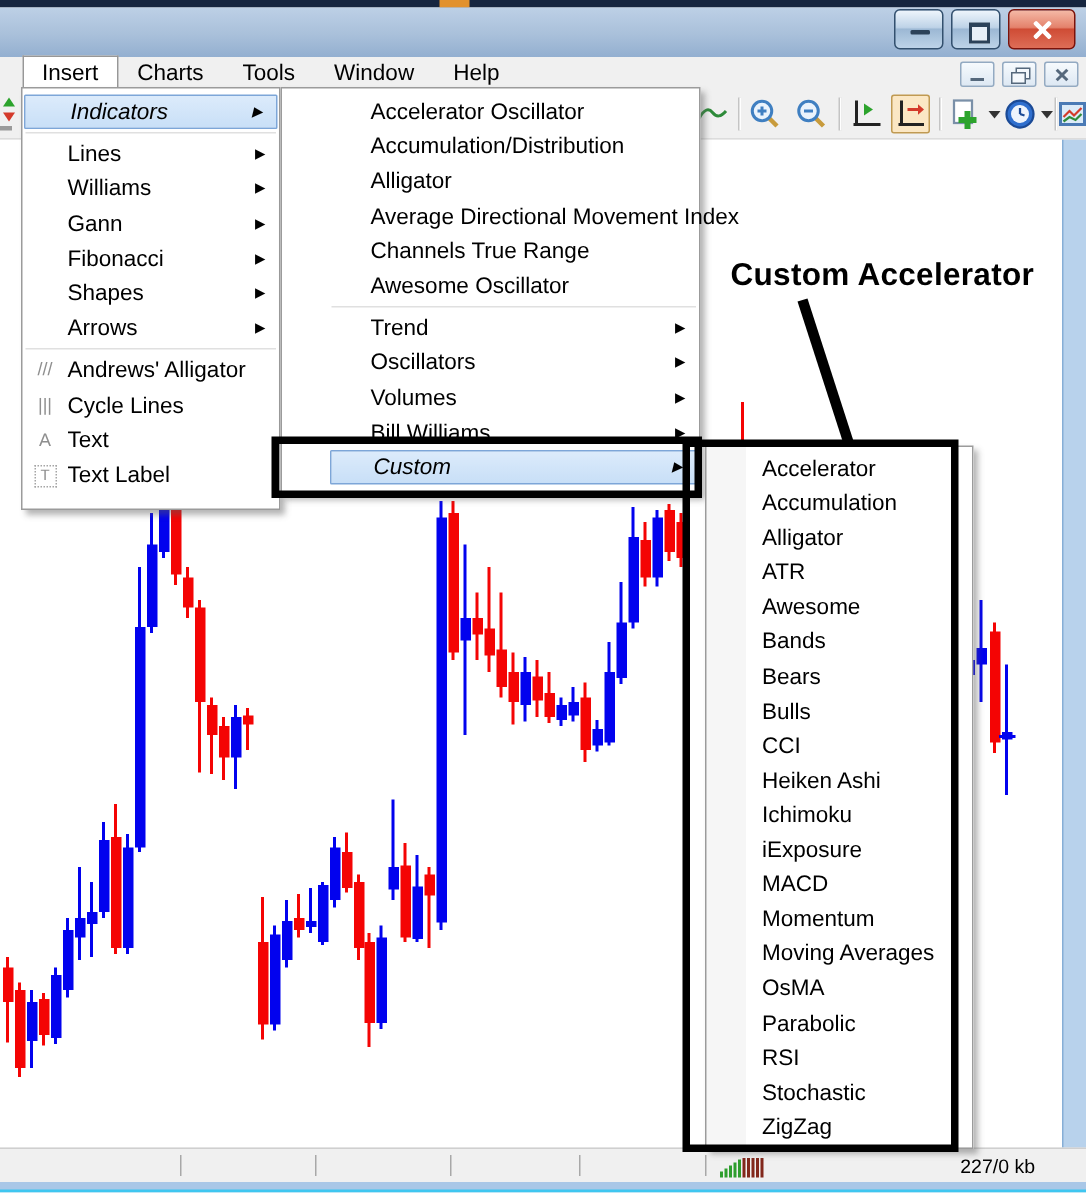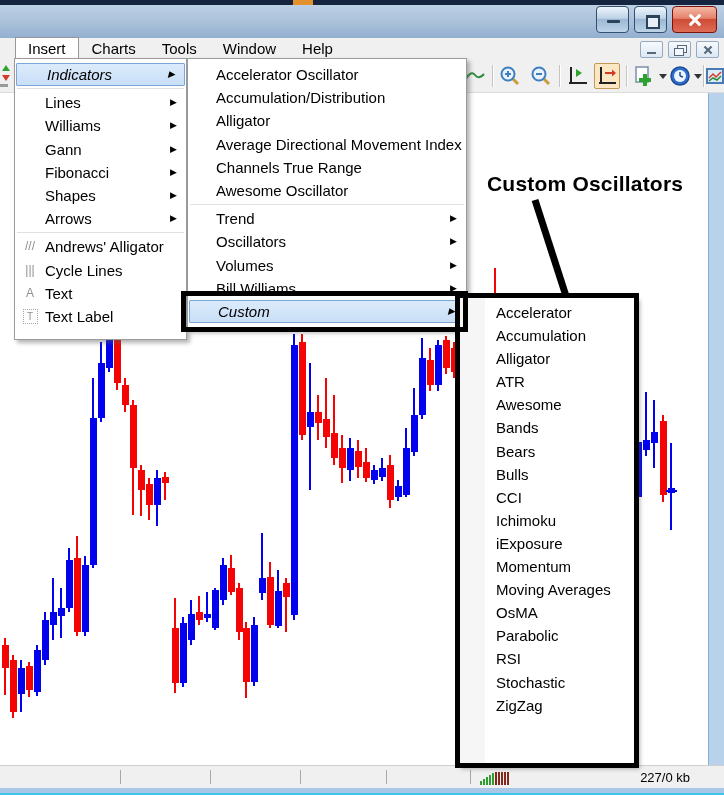--- a/index.html
+++ b/index.html
@@ -50,22 +50,22 @@
   .conn-icon{position:absolute;left:480px;top:4px;width:34px;height:15px;display:flex;align-items:flex-end;gap:1px;}
   .conn-icon i{display:block;width:2px;}
   .grip{position:absolute;left:702px;top:767px;width:20px;height:20px;
         background:repeating-linear-gradient(135deg,transparent 0 3px,#b0b0b0 3px 5px);}
   .bottom-strip{position:absolute;left:0;top:788px;width:724px;height:7px;background:#a9c7e7;z-index:3;}
   .bottom-cyan{position:absolute;left:0;top:793px;width:724px;height:2px;background:#3fc6f0;z-index:4;}
   
   .menu-panel{position:absolute;background:#fff;border:1px solid #9b9b9b;box-sizing:border-box;z-index:10;
               box-shadow:3px 3px 4px rgba(90,90,90,.45);font-size:15px;color:#000;padding-top:4px;}
   #insert-menu{left:14px;top:58px;width:173px;height:282px;}
-  #indicators-menu{left:187px;top:58px;width:280px;height:272px;}
-  #custom-menu{left:458px;top:297px;width:179px;height:469px;padding-top:3px;
+  #indicators-menu{left:187px;top:58px;width:280px;height:272px;padding-left:31px;}
+  #custom-menu{left:470px;top:297px;width:179px;height:469px;padding-top:3px;
                background:linear-gradient(to right,#f6f6f6 0 26px,#fff 26px);}
   .menu-row{position:relative;height:23.2px;line-height:23.2px;display:flex;align-items:center;cursor:default;}
   #custom-menu .menu-row{height:23.1px;line-height:23.1px;}
   .menu-row.hl{background:linear-gradient(#dcebfb,#c8dff7);border:1px solid #7da6d8;border-radius:1px;
                margin:0 1px;height:21.2px;line-height:21.2px;font-style:italic;}
   .mi-icon{width:30px;flex:none;text-align:center;color:#8f8f8f;font-size:12px;font-style:normal;}
   #indicators-menu .mi-icon{width:28px;} #custom-menu .mi-icon{width:37px;}
   .mi-icon.boxed span{display:inline-block;width:13px;height:13px;line-height:13px;border:1px dotted #a5a5a5;font-size:10px;}
   .mi-label{flex:1;white-space:nowrap;}
   .mi-arrow{flex:none;width:16px;font-size:9px;color:#000;text-align:left;}
@@ -461,25 +461,33 @@
       <div class="menu-row">
         <span class="mi-icon"></span>
         <span class="mi-label">Bulls</span>
       </div>
       <div class="menu-row">
         <span class="mi-icon"></span>
         <span class="mi-label">CCI</span>
       </div>
       <div class="menu-row">
         <span class="mi-icon"></span>
+        <span class="mi-label">Heiken Ashi</span>
+      </div>
+      <div class="menu-row">
+        <span class="mi-icon"></span>
         <span class="mi-label">Ichimoku</span>
       </div>
       <div class="menu-row">
         <span class="mi-icon"></span>
         <span class="mi-label">iExposure</span>
+      </div>
+      <div class="menu-row">
+        <span class="mi-icon"></span>
+        <span class="mi-label">MACD</span>
       </div>
       <div class="menu-row">
         <span class="mi-icon"></span>
         <span class="mi-label">Momentum</span>
       </div>
       <div class="menu-row">
         <span class="mi-icon"></span>
         <span class="mi-label">Moving Averages</span>
       </div>
       <div class="menu-row">
@@ -502,21 +510,21 @@
         <span class="mi-icon"></span>
         <span class="mi-label">ZigZag</span>
       </div>
     </div>
 
   <div class="anno-rect" id="anno-a"></div>
   <div class="anno-rect" id="anno-b"></div>
   <svg class="anno-svg" width="724" height="795">
     <line x1="535" y1="200" x2="566" y2="296" stroke="#000" stroke-width="7"></line>
   </svg>
-  <div class="anno-label">Custom Oscillators</div>
+  <div class="anno-label">Custom Accelerator</div>
 
   <div class="statusbar">
     <div class="ssep" style="left:120px"></div>
     <div class="ssep" style="left:210px"></div>
     <div class="ssep" style="left:300px"></div>
     <div class="ssep" style="left:386px"></div>
     <div class="ssep" style="left:470px"></div>
     <div class="conn-icon" id="conn">
         <i style="height: 4px; background: rgb(46, 158, 46);"></i>
         <i style="height: 6px; background: rgb(46, 158, 46);"></i>

